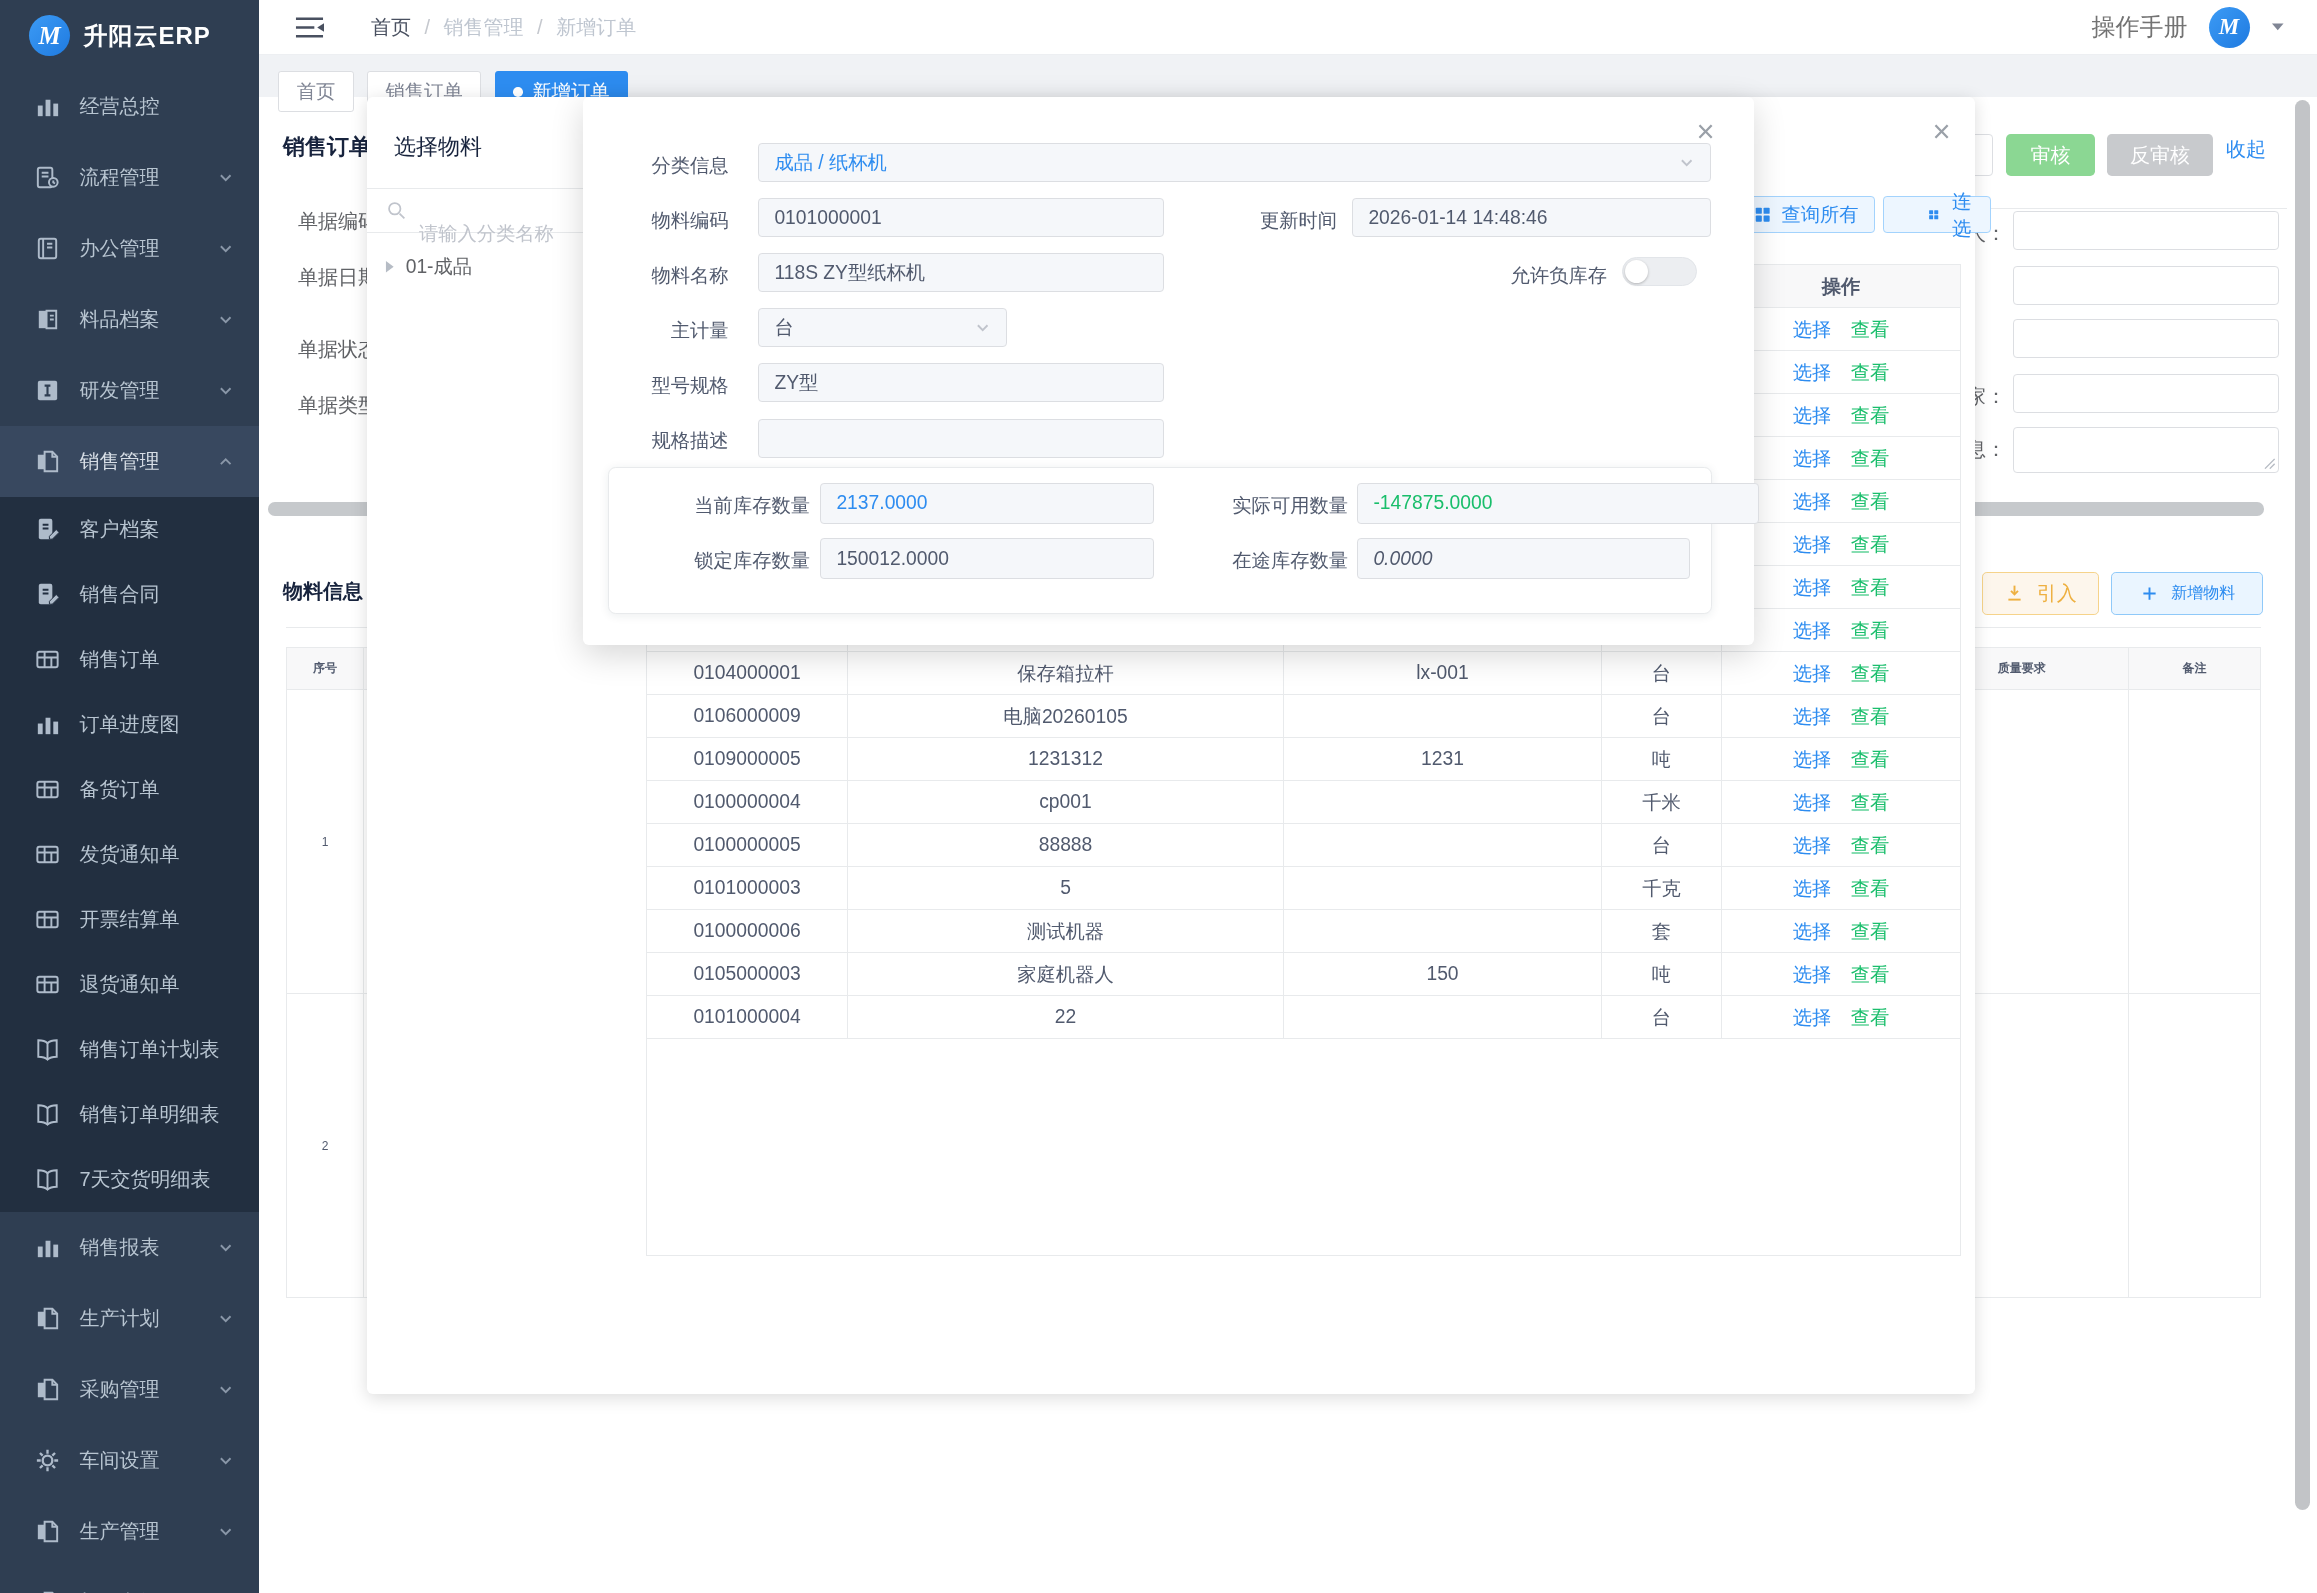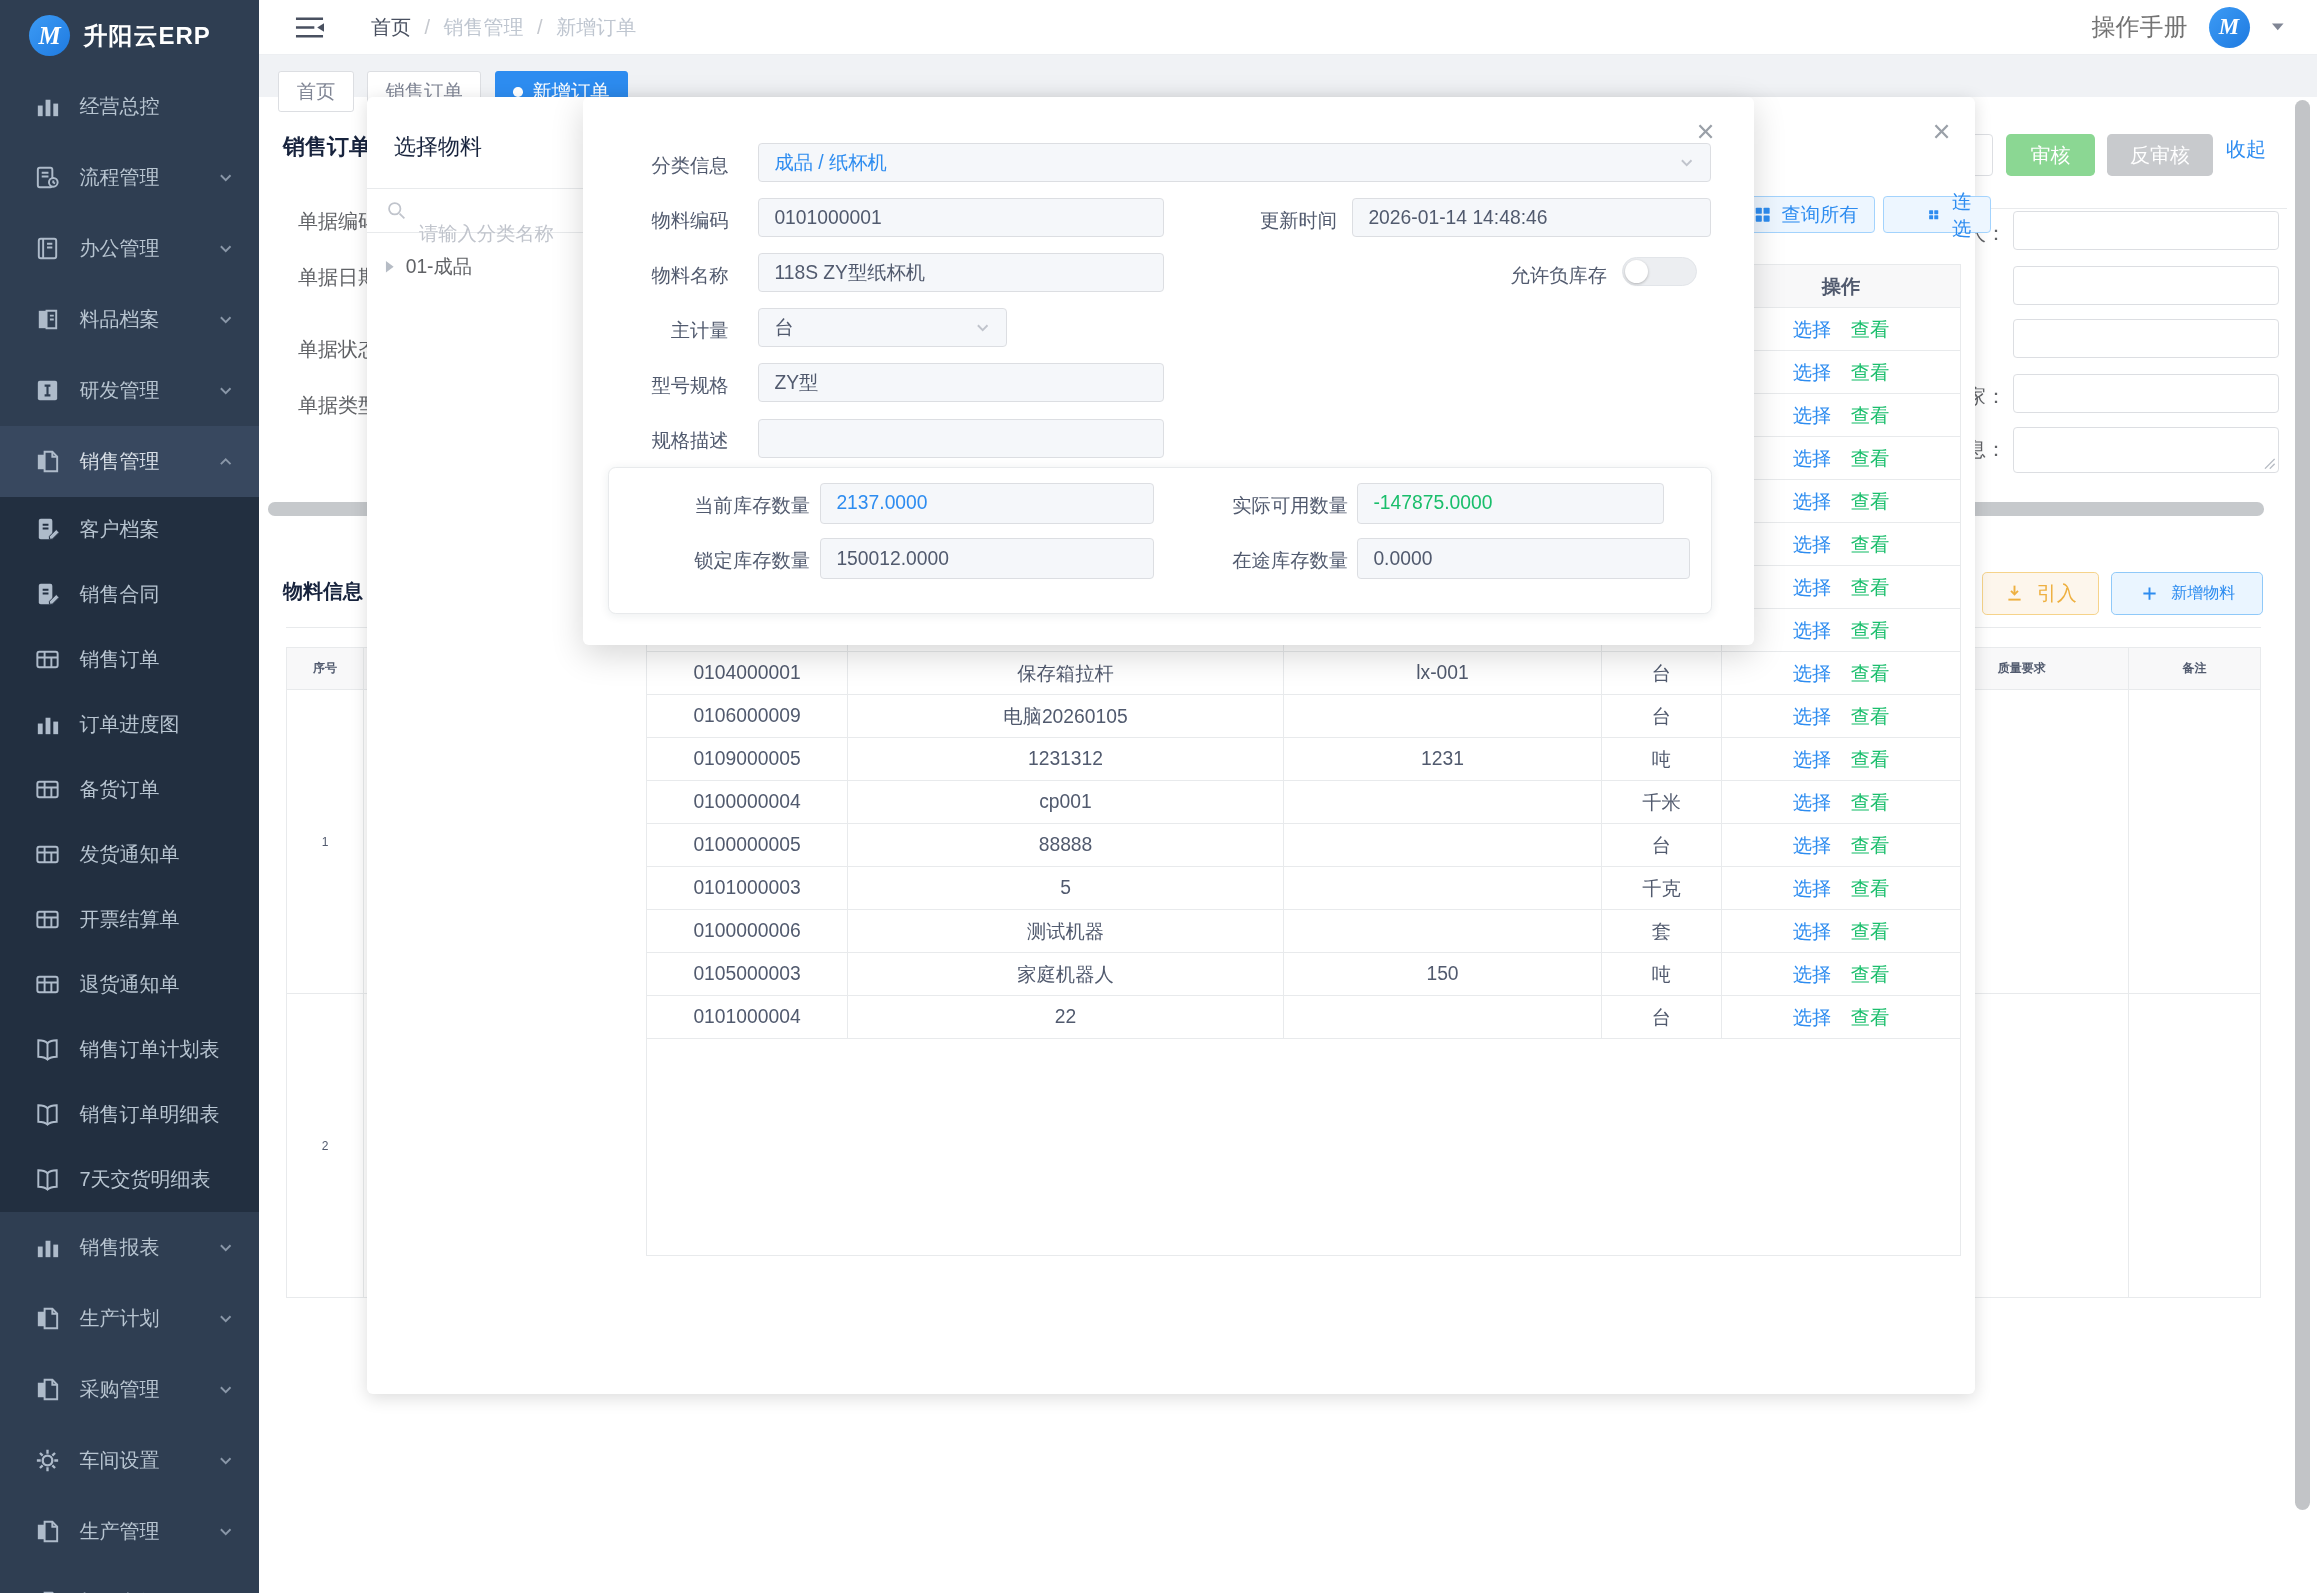--- a/index.html
+++ b/index.html
@@ -789,28 +789,28 @@
     <div class="f-ctrl" style="left:175px;top:322px;width:406px;">
       <span></span>
     </div>
 
     <div class="stock-panel">
       <div class="s-label" style="left:27px;top:24px;">当前库存数量</div>
       <div class="s-input" style="left:211px;top:14.5px;width:334px;">
         <span class="blue-text">2137.0000</span>
       </div>
       <div class="s-label" style="left:565px;top:24px;">实际可用数量</div>
-      <div class="s-input" style="left:748px;top:14.5px;width:307px;">
+      <div class="s-input" style="left:748px;top:14.5px;width:402px;">
         <span class="green-text">-147875.0000</span>
       </div>
       <div class="s-label" style="left:27px;top:79px;">锁定库存数量</div>
       <div class="s-input" style="left:211px;top:70px;width:334px;">
         <span>150012.0000</span>
       </div>
       <div class="s-label" style="left:565px;top:79px;">在途库存数量</div>
-      <div class="s-input" style="left:748px;top:70px;width:333px;">
+      <div class="s-input" style="left:748px;top:70px;width:333px;font-style:italic;">
         <span>0.0000</span>
       </div>
     </div>
   </div>
 
 </div>
 
 
 </body></html>

